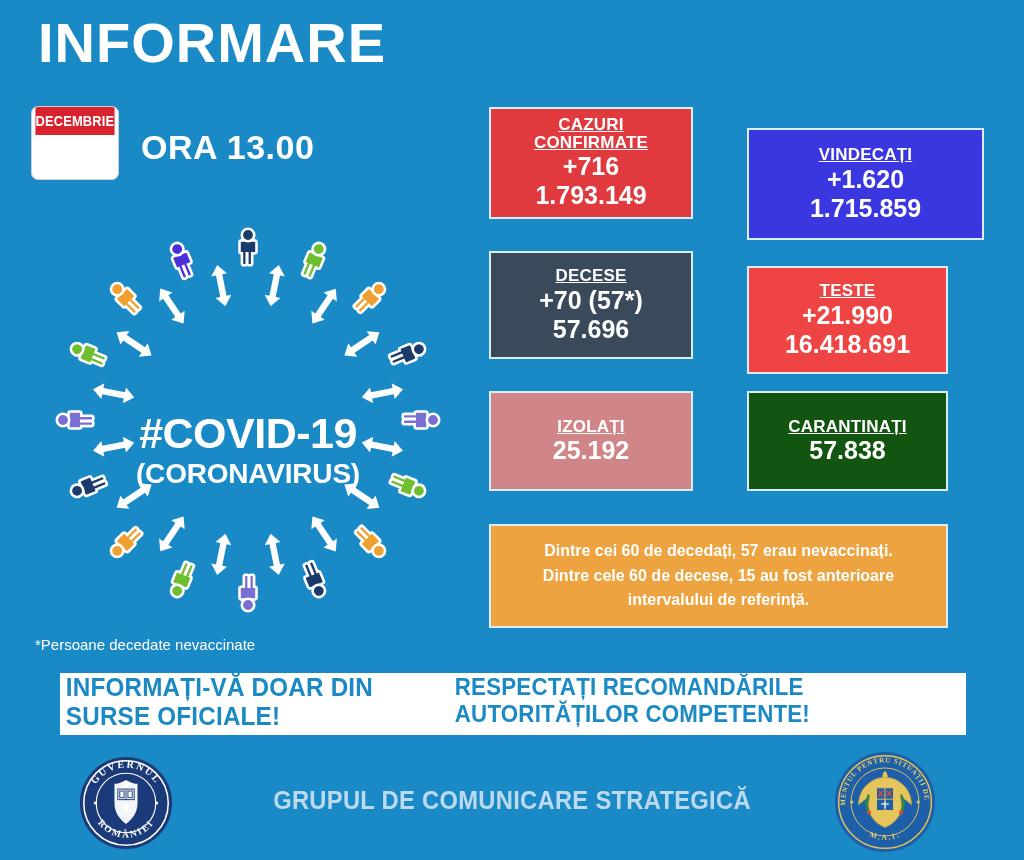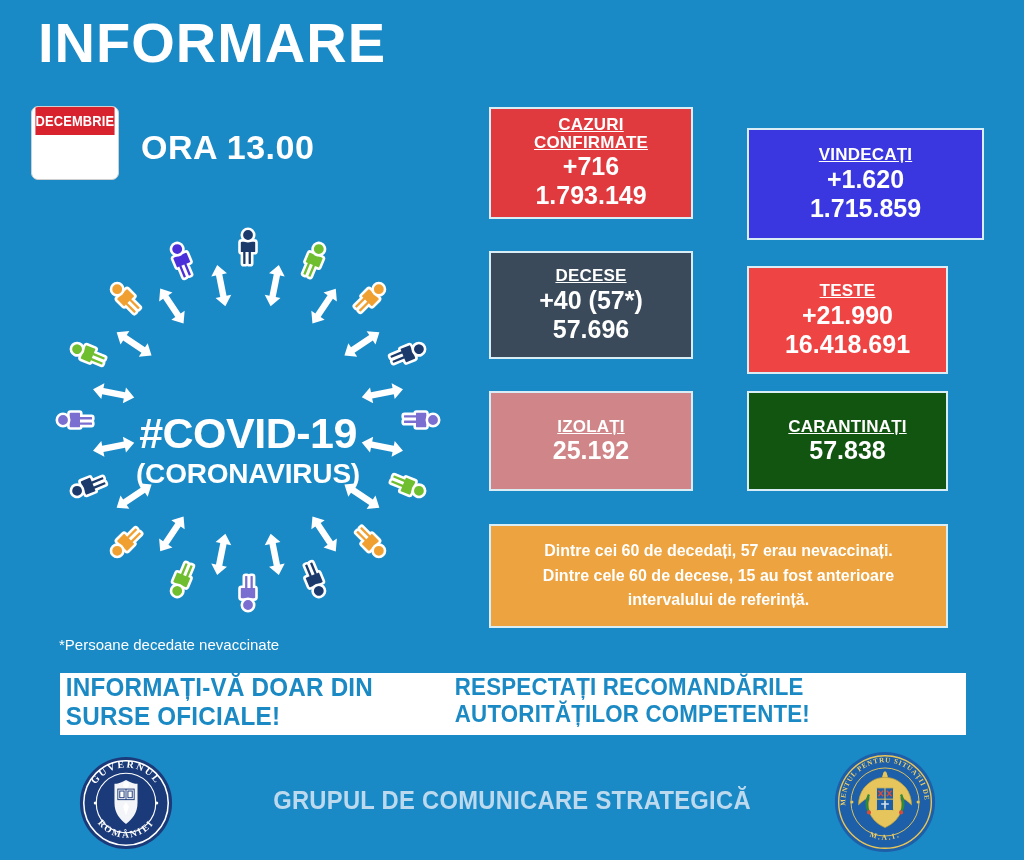--- a/index.html
+++ b/index.html
@@ -54,21 +54,21 @@
   .circle-wrap svg { display: block; width: 440px; height: 420px; }
   .covid-label {
     position: absolute; left: 0; top: 160px; width: 440px;
     text-align: center; color: #ffffff; pointer-events: none; margin-top: 36px;
   }
   .covid-label .l1 { font-size: 43px; font-weight: bold; letter-spacing: -0.5px; line-height: 1.05; }
   .covid-label .l2 { font-size: 28px; font-weight: bold; letter-spacing: -0.2px; margin-top: 2px; }
 
   .footnote {
     position: absolute; left: 35px; top: 636px;
-    color: #ffffff; font-size: 15px; margin-left: 24px;
+    color: #ffffff; font-size: 15px;
   }
 
   
   .box {
     position: absolute;
     border: 2px solid #d9edf7;
     display: flex; flex-direction: column;
     align-items: center; justify-content: center;
     color: #ffffff; text-align: center;
     line-height: 1.16;
@@ -303,21 +303,21 @@
   </div>
 
   <div class="box" id="box-vindecati">
     <div class="bx-label">VINDECAȚI</div>
     <div class="bx-delta">+1.620</div>
     <div class="bx-total">1.715.859</div>
   </div>
 
   <div class="box" id="box-decese">
     <div class="bx-label">DECESE</div>
-    <div class="bx-delta">+40 (57*)</div>
+    <div class="bx-delta">+70 (57*)</div>
     <div class="bx-total">57.696</div>
   </div>
 
   <div class="box" id="box-teste">
     <div class="bx-label">TESTE</div>
     <div class="bx-delta">+21.990</div>
     <div class="bx-total">16.418.691</div>
   </div>
 
   <div class="box" id="box-izolati">

